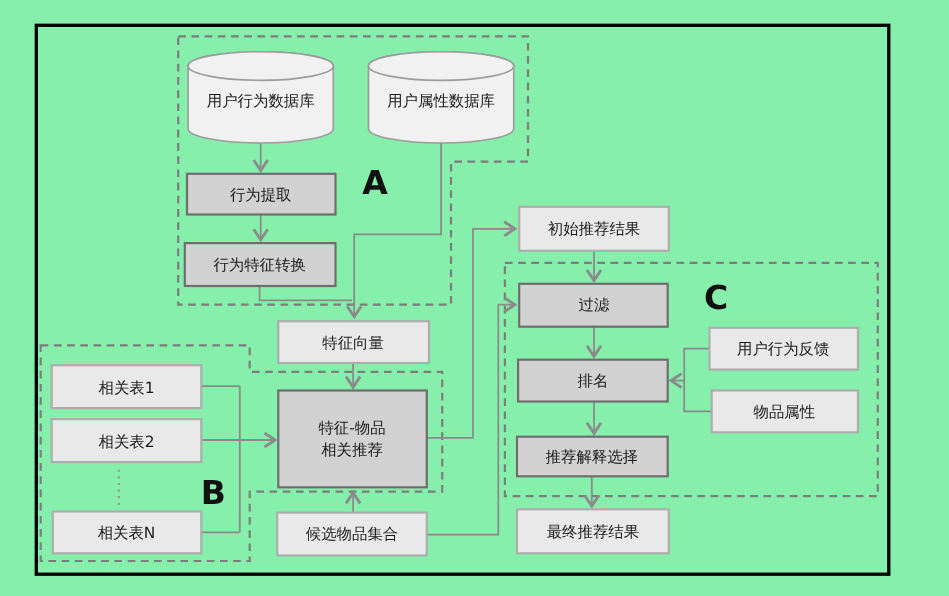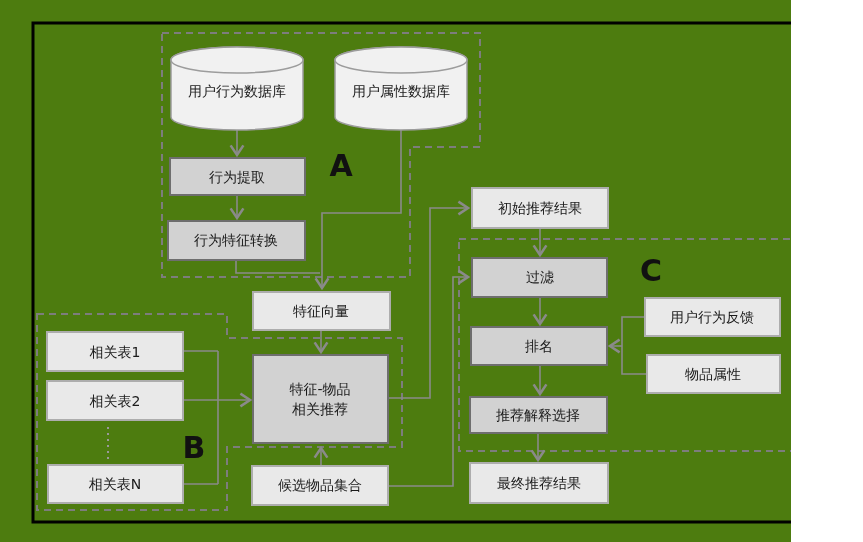--- a/index.html
+++ b/index.html
@@ -1,16 +1,16 @@
 <!DOCTYPE html>
 <html><head>
 <meta charset="utf-8">
 <style>
   html,body{margin:0;padding:0;background:#ffffff;}
-  .stage{width:791px;height:542px;position:relative;background:#4d7c0f;overflow:hidden;}
+  .stage{width:863px;height:542px;position:relative;background:#86efac;overflow:hidden;}
   svg{display:block;font-family:"DejaVu Sans",sans-serif;}
   .frame{fill:none;stroke:#000000;stroke-width:3;}
   .region{fill:none;stroke:#7d7d7d;stroke-width:2;stroke-dasharray:7 5;}
   .cyl{fill:#f1f1f1;stroke:#9c9c9c;stroke-width:1.5;}
   .box-dark{fill:#d2d2d2;stroke:#6e6e6e;stroke-width:2;}
   .box-light{fill:#e9e9e9;stroke:#adadad;stroke-width:2;}
   .lbl{font-size:14px;fill:#1a1a1a;text-anchor:middle;}
   .group-lbl{font-size:30px;font-weight:bold;fill:#111111;text-anchor:middle;}
   .conn{fill:none;stroke:#8a8a8a;stroke-width:1.6;}
   .dots{fill:none;stroke:#9a9a9a;stroke-width:2;stroke-dasharray:2 4;}

